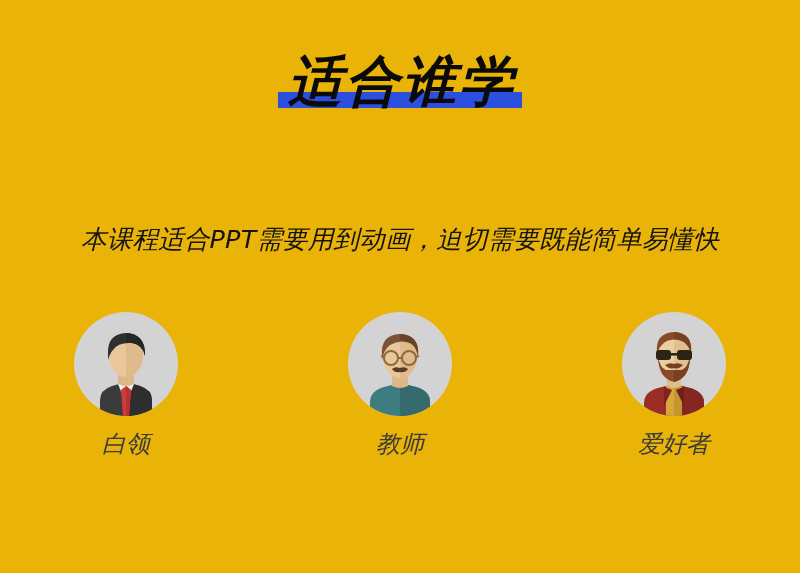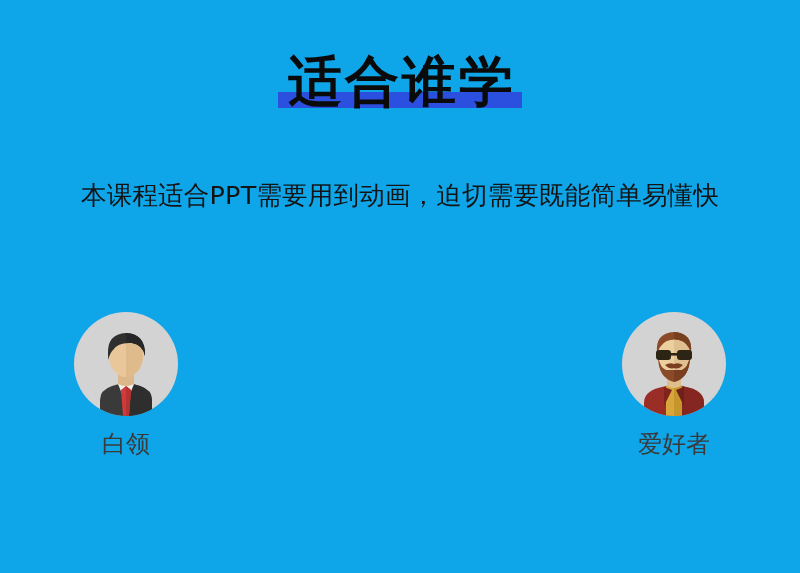--- a/index.html
+++ b/index.html
@@ -10,21 +10,22 @@
     width: 800px;
     height: 573px;
     background: #ffffff;
     font-family: "Liberation Sans", "DejaVu Sans", sans-serif;
     overflow: hidden;
     position: relative;
   }
   .slide {
     position: absolute;
     inset: 0;
-    background: #0ea5e9;
+    background: #eab308;
+    font-style: italic;
   }
 
   
   .title-block {
     position: absolute;
     left: 0;
     top: 52px;
     width: 800px;
     text-align: center;
   }
@@ -61,20 +62,21 @@
     width: 690px;
     text-align: center;
   }
   .body-line {
     font-family: "DejaVu Sans", "Liberation Sans", sans-serif;
     font-size: 25.5px;
     color: #141414;
     line-height: 45px;
     letter-spacing: 0.2px;
     white-space: nowrap;
+    margin-top: 44px;
   }
 
   
   .avatar-row {
     position: absolute;
     left: 62px;
     top: 312px;
     width: 676px;
     height: 170px;
     display: flex;
@@ -150,20 +152,48 @@
           <ellipse cx="52" cy="44" rx="17" ry="21" fill="#e9c79b"></ellipse>
           <path d="M52 23 A17 21 0 0 1 52 65 Z" fill="#dfbb8c"></path>
 
           <path d="M34 42 Q33 22 52 21 Q72 22 71 44 Q69 33 58 31 Q44 30 39 38 Q36 41 34 48 Z" fill="#2f2f2f"></path>
           <path d="M52 21 Q72 22 71 44 Q69 33 58 31 L52 30 Z" fill="#262626"></path>
         </svg>
       </div>
       <div class="avatar-label">白领</div>
     </div>
 
+    <div class="avatar-item">
+      <div class="avatar-circle">
+        <svg viewBox="0 0 104 104">
+
+          <path d="M22 104 L22 90 Q22 79 36 75 L52 71 L68 75 Q82 79 82 90 L82 104 Z" fill="#3d7c7f"></path>
+          <path d="M52 71 L68 75 Q82 79 82 90 L82 104 L52 104 Z" fill="#35696c"></path>
+
+          <path d="M44 60 H60 V74 Q52 78 44 74 Z" fill="#dcb789"></path>
+
+          <ellipse cx="52" cy="45" rx="17" ry="21" fill="#e9c79b"></ellipse>
+          <path d="M52 24 A17 21 0 0 1 52 66 Z" fill="#dfbb8c"></path>
+
+          <path d="M34 44 Q32 23 52 22 Q72 23 70 44 Q68 34 62 31 Q52 27 42 33 Q36 37 34 48 Z" fill="#7a5235"></path>
+          <path d="M52 22 Q72 23 70 44 Q68 34 62 31 L52 28 Z" fill="#684429"></path>
+
+          <g fill="none" stroke="#8a6a3e" stroke-width="2">
+            <circle cx="43" cy="46" r="7"></circle>
+            <circle cx="61" cy="46" r="7"></circle>
+            <path d="M50 46 H54"></path>
+            <path d="M36 45 L33 44"></path>
+            <path d="M68 45 L71 44"></path>
+          </g>
+
+          <path d="M44 57 Q47 54 52 56 Q57 54 60 57 Q57 61 52 60 Q47 61 44 57 Z" fill="#5a3a22"></path>
+        </svg>
+      </div>
+      <div class="avatar-label">教师</div>
+    </div>
 
 
 
     <div class="avatar-item">
       <div class="avatar-circle">
         <svg viewBox="0 0 104 104">
 
           <path d="M22 104 L22 91 Q22 80 36 76 L52 72 L68 76 Q82 80 82 91 L82 104 Z" fill="#9a2e26"></path>
           <path d="M52 72 L68 76 Q82 80 82 91 L82 104 L52 104 Z" fill="#862620"></path>
 

